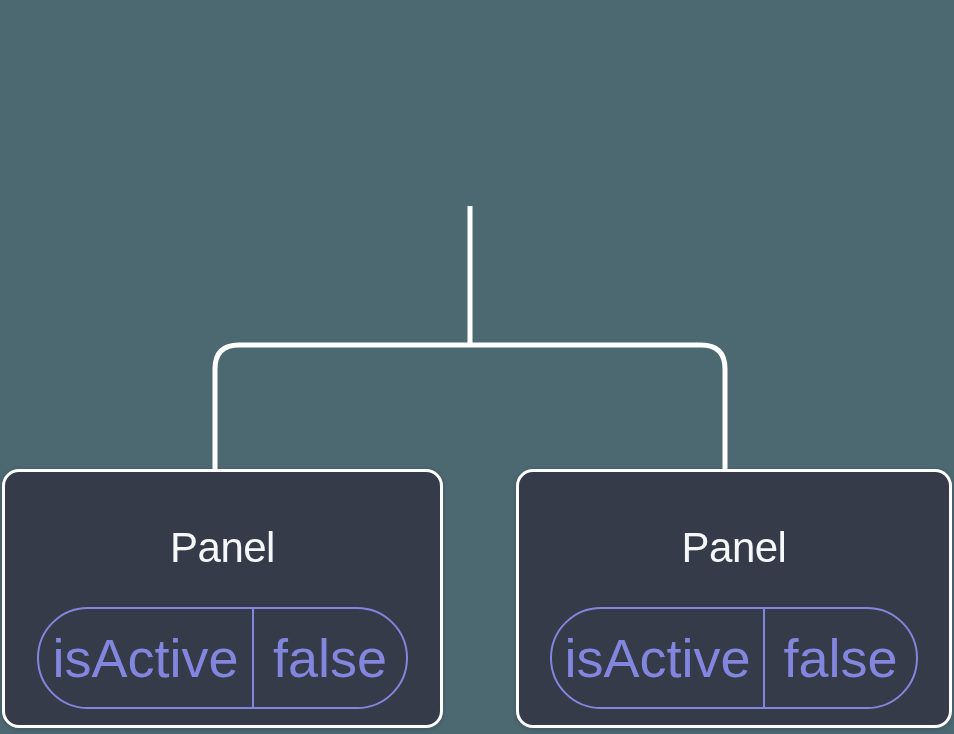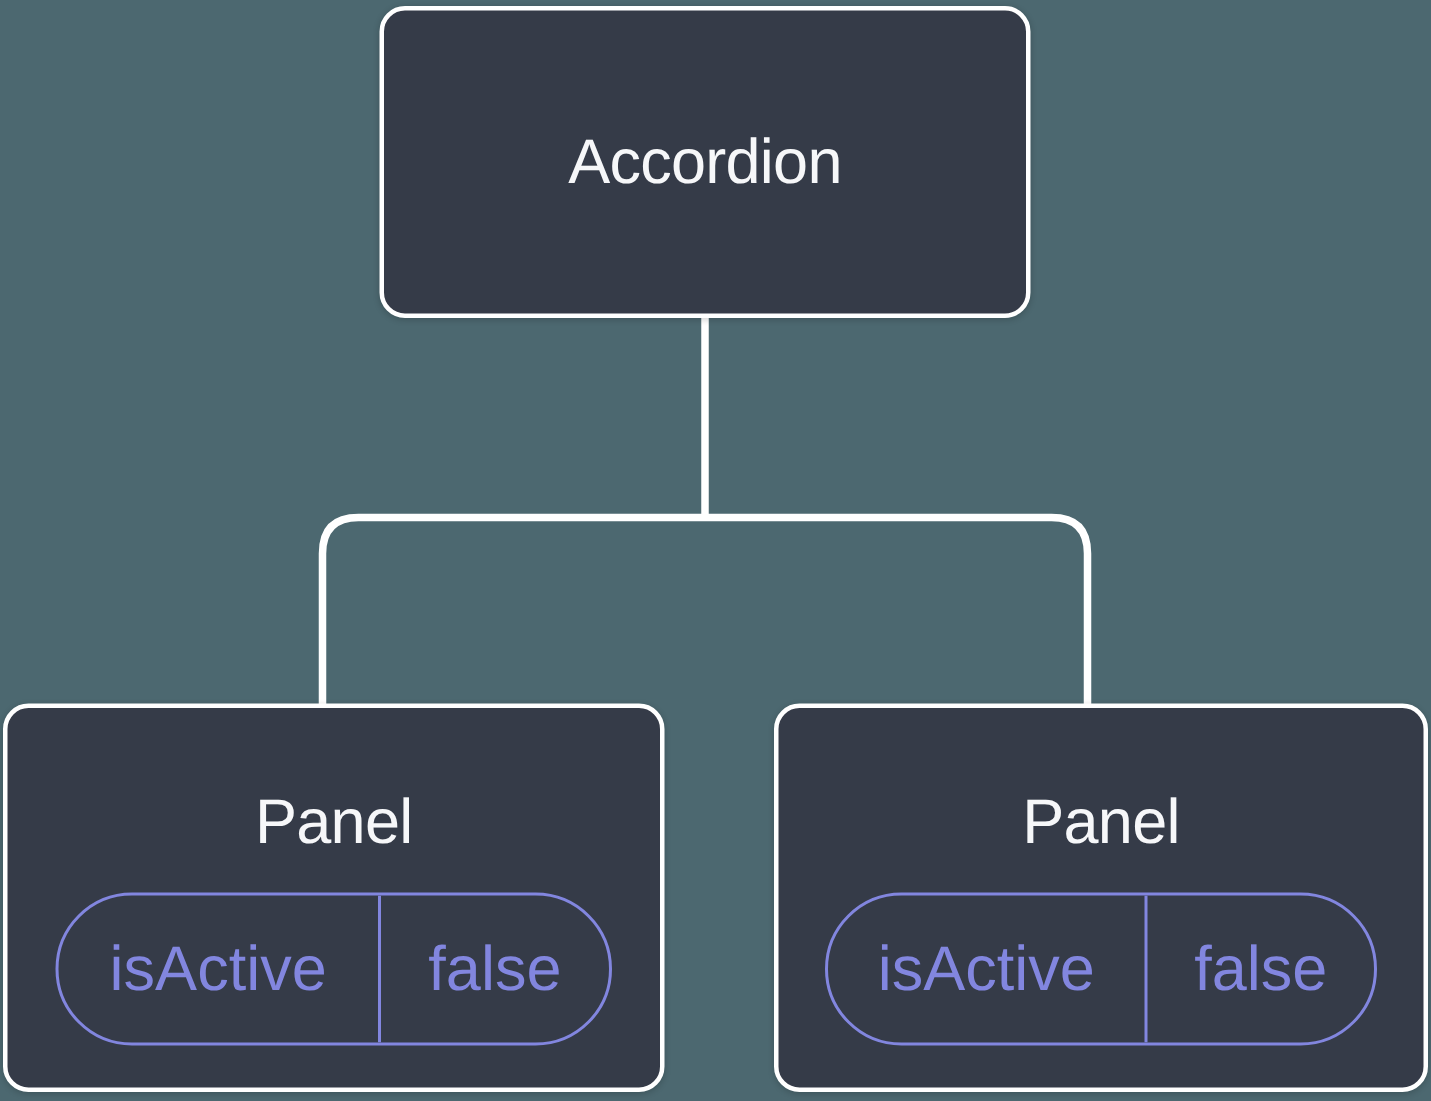--- a/index.html
+++ b/index.html
@@ -50,28 +50,28 @@
   }
   .node-panel {
     display: flex;
     flex-direction: column;
     align-items: center;
     padding-top: 52px;
   }
   .panel-left  { left: 2px;   top: 469px; width: 441px; height: 259px; }
   .panel-right { left: 516px; top: 469px; width: 436px; height: 259px; }
   .state-pill {
-    margin-top: 23px;
+    margin-top: 35px;
     height: 102px;
     border: 2.5px solid #8286DF;
     border-radius: 60px;
     box-sizing: border-box;
     display: flex;
     color: #8286DF;
-    font-size: 42px;
+    font-size: 54px;
     overflow: hidden;
   }
   .panel-left  .state-pill { width: 371px; }
   .panel-right .state-pill { width: 368px; }
   .pill-cell {
     display: flex;
     align-items: center;
     justify-content: center;
     white-space: nowrap;
   }
@@ -84,23 +84,20 @@
 </head>
 <body>
 
 <div class="canvas">
 
   <svg class="connectors" viewBox="0 0 954 734" xmlns="http://www.w3.org/2000/svg" aria-hidden="true">
     <path d="M470 206 L470 347"></path>
     <path d="M215 472 L215 369 Q215 345 239 345 L701 345 Q725 345 725 369 L725 472"></path>
   </svg>
 
-  <div class="node node-root">
-    <div class="node-label">Accordion</div>
-  </div>
 
   <div class="node node-panel panel-left">
     <div class="node-label">Panel</div>
     <div class="state-pill">
       <div class="pill-cell pill-key">isActive</div>
       <div class="pill-cell pill-value">false</div>
     </div>
   </div>
 
   <div class="node node-panel panel-right">

